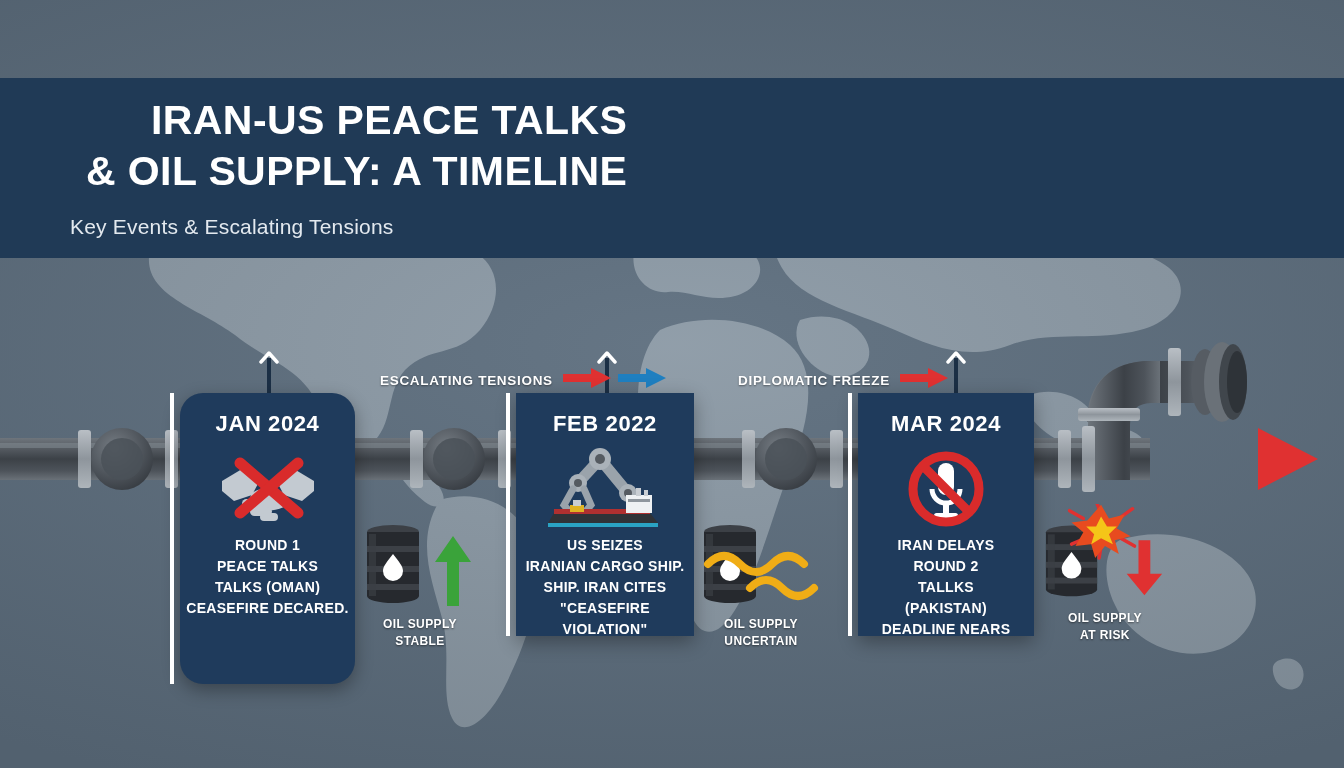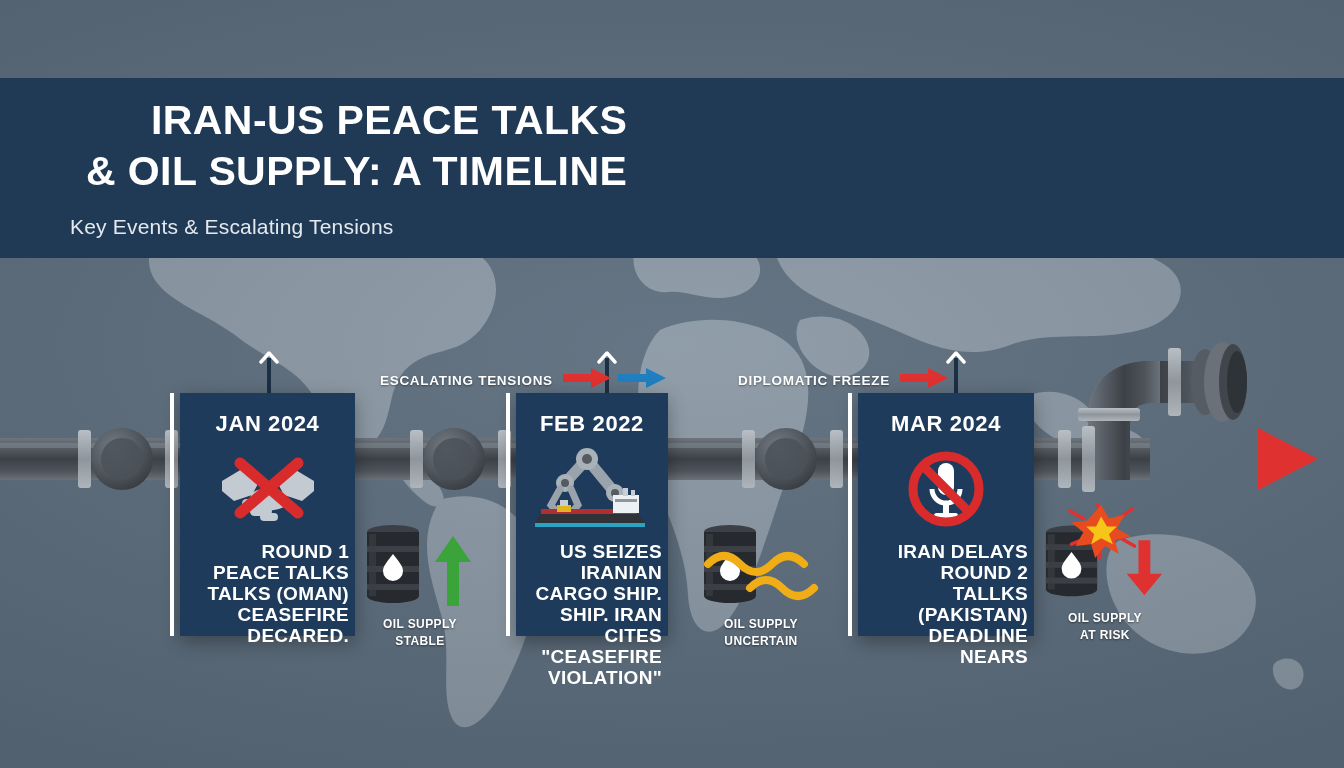--- a/index.html
+++ b/index.html
@@ -55,22 +55,22 @@
     position:absolute;background:#1f3b5c;color:#fff;
     box-shadow:0 6px 18px rgba(0,0,0,.33);
   }
   .card .accent{position:absolute;left:-10px;top:0;width:4px;height:100%;background:#ffffff;}
   .card .date{
     text-align:center;font-weight:bold;font-size:22px;letter-spacing:.6px;
     margin-top:18px;
   }
   .card .icon{height:92px;display:flex;align-items:center;justify-content:center;margin-top:6px;}
   .card .desc{
-    text-align:right;font-weight:bold;font-size:19px;line-height:21px;
-    letter-spacing:.3px;white-space:pre-line;padding:0 6px;margin-top:6px;
+    text-align:center;font-weight:bold;font-size:14px;line-height:21px;
+    letter-spacing:.3px;white-space:pre-line;padding:0 6px;
   }
 
   
   .barrel-group{position:absolute;width:130px;}
   .barrel-row{height:92px;display:flex;align-items:flex-end;justify-content:center;}
   .barrel-cap{
     text-align:center;color:#ffffff;font-weight:bold;font-size:12px;line-height:17px;
     letter-spacing:.4px;white-space:pre-line;margin-top:6px;
     text-shadow:0 1px 2px rgba(0,0,0,.5);
   }
@@ -241,21 +241,21 @@
 
   <div class="conn" style="left:690px;top:368px;">
     <span class="conn-txt">DIPLOMATIC FREEZE</span>
     <span>
       <svg width="48" height="20" viewBox="0 0 48 20">
           <path d="M0 6h28V0l20 10-20 10v-6H0z" fill="#e03131"></path>
         </svg>
     </span>
   </div>
 
-  <div class="card" style="left:180px;top:393px;width:175px;height:243px;">
+  <div class="card" style="left:180px;top:393px;width:175px;height:291px;border-radius:23px;">
     <div class="accent"></div>
     <div class="date">JAN 2024</div>
     <div class="icon">
       <svg width="104" height="76" viewBox="0 0 104 76">
         <g fill="#c3cad1">
           <path d="M6 30 L26 18 L44 29 L36 44 L18 50 L6 40 Z"></path>
           <path d="M98 30 L78 18 L60 29 L68 44 L86 50 L98 40 Z"></path>
           <path d="M36 42 C44 36, 58 36, 68 42 L74 52 C62 62, 44 62, 32 52 Z"></path>
           <rect x="26" y="48" width="22" height="9" rx="4.5"></rect>
           <rect x="34" y="56" width="22" height="9" rx="4.5"></rect>
@@ -266,21 +266,21 @@
           <line x1="82" y1="12" x2="24" y2="62"></line>
         </g>
       </svg>
     </div>
     <div class="desc">ROUND 1
 PEACE TALKS
 TALKS (OMAN)
 CEASEFIRE DECARED.</div>
   </div>
 
-  <div class="card" style="left:516px;top:393px;width:152px;height:243px;">
+  <div class="card" style="left:516px;top:393px;width:178px;height:243px;">
     <div class="accent"></div>
     <div class="date">FEB 2022</div>
     <div class="icon">
       <svg width="130" height="84" viewBox="0 0 130 84">
 
         <g stroke="#9aa3ab" stroke-width="11" fill="none" stroke-linecap="round">
           <line x1="60" y1="12" x2="88" y2="46"></line>
           <line x1="60" y1="12" x2="38" y2="36"></line>
         </g>
         <circle cx="60" cy="12" r="11" fill="#aab2b9"></circle>

